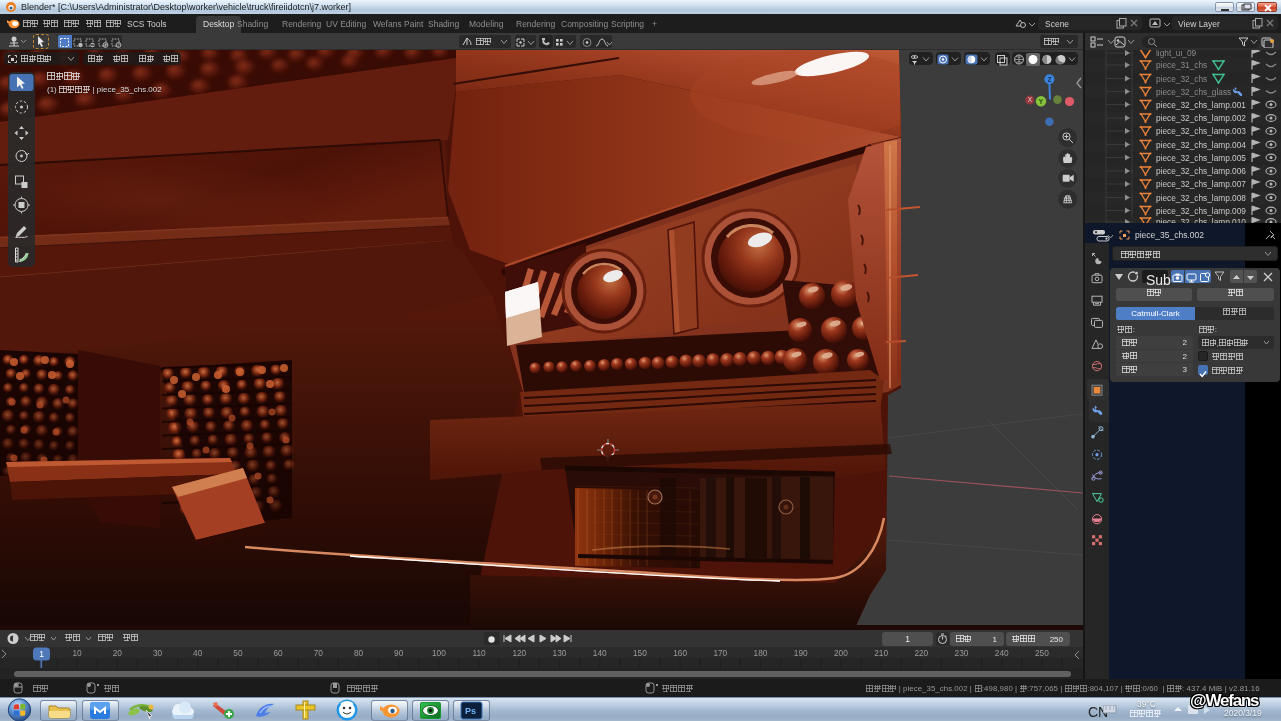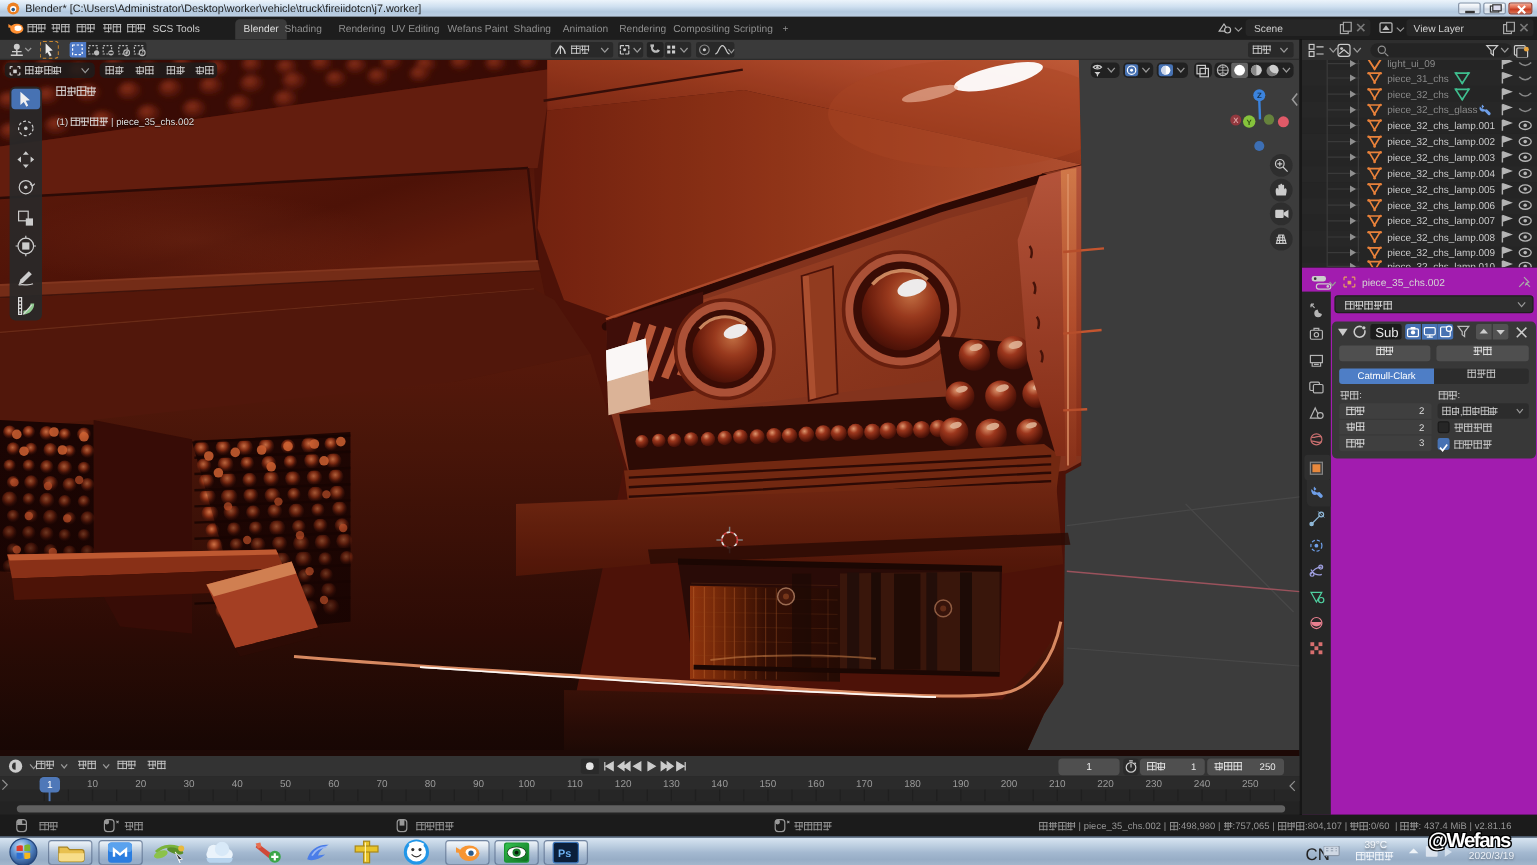--- a/index.html
+++ b/index.html
@@ -31,21 +31,21 @@
 .menuitem{position:absolute;top:5px}
 .tab{position:absolute;top:2px;height:17px;line-height:17px;color:#8e8e8e;font-size:8.5px;padding:0 7px;border-radius:4px 4px 0 0}
 .tab.active{background:#3a3a3a;color:#dedede}
 .field{position:absolute;background:#262626;border-radius:3px;color:#cfcfcf}
 
 #toolheader{left:0;top:33px;width:1083px;height:17px;background:#3a3a3a;border-bottom:1px solid #2c2c2c}
 #outlinerheader{left:1085px;top:33px;width:196px;height:17px;background:#2e2e2e}
 .divider{background:#161616}
 
 #outliner{left:1085px;top:50px;width:212px;height:173px;background:#252525;overflow:hidden}
-#props{left:1085px;top:223px;width:196px;height:456px;background:#a21caf}
+#props{left:1085px;top:223px;width:160px;height:456px;background:#0f172a}
 #proptabs{left:1085px;top:243px;width:24px;height:436px;background:#262626}
 
 #timeline{left:0;top:630px;width:1083px;height:49px;background:#232323}
 #tlheader{position:absolute;left:0;top:0;width:1083px;height:17px;background:#333}
 #tlruler{position:absolute;left:0;top:17px;width:1083px;height:21px;background:#2b2b2b}
 
 #statusbar{left:0;top:679px;width:1281px;height:18px;background:#1b1b1b;color:#999;font-size:8px}
 
 #taskbar{left:0;top:697px;width:1281px;height:24px;border-top:1px solid #7a91ad;background:linear-gradient(#d8e5f2,#bccee0 30%,#a3b8d0 55%,#97adc6 80%,#a3b7cc)}
 .tbtn{position:absolute;top:2px;width:37px;height:21px;border:1px solid rgba(90,110,140,.75);border-radius:3px;background:linear-gradient(rgba(255,255,255,.65),rgba(255,255,255,.18) 45%,rgba(120,150,190,.25))}
@@ -628,21 +628,21 @@
           </g>
   <g transform="translate(13.5,183)">
             <path d="M-6,-7 v14 h2.5 v-14 z M-6,-4 h2 M-6,-1 h2 M-6,2 h2 M-6,5 h2" stroke="#ddd" fill="none"></path>
             <path d="M-2,7 a9,9 0 0 0 9,-9 l-3,0 a6,6 0 0 1 -6,6 z" fill="#8fc98f" stroke="none"></path>
             <path d="M-2,7 L5,-1" stroke="#ddd"></path>
           </g>
  </g>
 </svg>
 
 <div class="abs vptext" style="left:47px;top:21px"><i class="c"></i><i class="c2"></i><i class="c"></i><i class="c2"></i></div>
-<div class="abs vptext" style="left:47px;top:47px;font-size:8px">(1) <i class="c"></i><i class="c2"></i><i class="c"></i><i class="c2"></i> | piece_35_chs.002</div>
+<div class="abs vptext" style="left:47px;top:35px;font-size:8px">(1) <i class="c"></i><i class="c2"></i><i class="c"></i><i class="c2"></i> | piece_35_chs.002</div>
 
 <svg class="abs" style="left:1010px;top:15px" width="70" height="200">
  <g font-family="Liberation Sans" font-weight="bold" font-size="6.5px" text-anchor="middle">
   <line x1="39.4" y1="18.3" x2="40" y2="34.5" stroke="#3b83dd" stroke-width="2"></line>
   <circle cx="39.4" cy="14.3" r="5" fill="#3b83dd"></circle>
           <text x="39.4" y="16.6" fill="#16324e">Z</text>
   <circle cx="19.8" cy="35" r="4.6" fill="#92383e"></circle>
           <text x="19.8" y="37.3" fill="#d8a0a0">X</text>
   <circle cx="31" cy="36.3" r="5.2" fill="#86c33c"></circle>
           <text x="31" y="38.8" fill="#2c4e10">Y</text>
@@ -706,27 +706,27 @@
         <ellipse cx="8" cy="7" rx="5.5" ry="4.2" fill="#ff9033"></ellipse>
         <ellipse cx="9" cy="6.6" rx="3" ry="2.3" fill="#fff"></ellipse>
         <path d="M1,3 L7,7 L1,6 Z" fill="#ff9033"></path>
       </svg>
  <span class="menuitem" style="left:23px"><i class="c"></i><i class="c2"></i></span>
  <span class="menuitem" style="left:43px"><i class="c2"></i><i class="c"></i></span>
  <span class="menuitem" style="left:64px"><i class="c"></i><i class="c2"></i></span>
  <span class="menuitem" style="left:86px"><i class="c2"></i><i class="c"></i></span>
  <span class="menuitem" style="left:106px"><i class="c"></i><i class="c2"></i></span>
  <span class="menuitem" style="left:127px;font-size:8.5px;color:#cdcdcd">SCS Tools</span>
- <span class="tab active" style="left:196px">Blender</span>
+ <span class="tab active" style="left:196px">Desktop</span>
  <span class="tab" style="left:230px">Shading</span>
  <span class="tab" style="left:275px">Rendering</span>
  <span class="tab" style="left:319px">UV Editing</span>
  <span class="tab" style="left:366px">Wefans Paint</span>
  <span class="tab" style="left:421px">Shading</span>
- <span class="tab" style="left:462px">Animation</span>
+ <span class="tab" style="left:462px">Modeling</span>
  <span class="tab" style="left:509px">Rendering</span>
  <span class="tab" style="left:554px">Compositing</span>
  <span class="tab" style="left:604px">Scripting</span>
  <span class="tab" style="left:645px">+</span>
  <svg class="abs" style="left:1012px;top:3px" width="26" height="13">
         <path d="M4,9 L8,3 L12,9 Z" fill="none" stroke="#bbb"></path>
         <circle cx="11" cy="8" r="2.5" fill="#1d1d1d" stroke="#bbb"></circle>
         <path d="M17,6 l3,3 3,-3" stroke="#999" fill="none"></path>
       </svg>
  <div class="field" style="left:1038px;top:2px;width:104px;height:14px">
@@ -1046,21 +1046,21 @@
  </div>
  <div class="abs" id="modpanel" style="left:25px;top:45px;width:170px;height:114px;background:#383838;border-radius:4px">
   <svg class="abs" style="left:4px;top:4px" width="10" height="9">
           <path d="M1,2 L9,2 L5,8 Z" fill="#ccc"></path>
         </svg>
   <svg class="abs" style="left:16px;top:2px" width="14" height="13">
           <circle cx="7" cy="6.5" r="4.5" fill="none" stroke="#ccc" stroke-width="1.3"></circle>
           <circle cx="10.5" cy="3.5" r="2" fill="#383838"></circle>
           <circle cx="10.5" cy="3.2" r="1.4" fill="#ccc"></circle>
         </svg>
-  <div class="abs" style="left:32px;top:2px;width:26px;height:13px;background:#1c1c1c;border-radius:2px;color:#e8e8e8;font-size:11px">
+  <div class="abs" style="left:32px;top:2px;width:26px;height:13px;background:#1c1c1c;border-radius:2px;color:#e8e8e8;font-size:14px">
           <span style="position:absolute;left:4px;top:2px">Sub</span>
         </div>
   <div class="abs" style="left:61px;top:2px;width:13px;height:13px;background:#4772b3;border-radius:2px 0 0 2px"><svg width="13" height="13">
             <rect x="2" y="4" width="9" height="6.5" rx="1" fill="none" stroke="#fff"></rect>
             <circle cx="6.5" cy="7" r="1.8" fill="#fff"></circle>
             <rect x="4.5" y="2.5" width="4" height="2" fill="#fff"></rect>
           </svg></div>
   <div class="abs" style="left:74.5px;top:2px;width:13px;height:13px;background:#4772b3"><svg width="13" height="13">
             <rect x="2" y="3" width="9" height="6" rx="1" fill="none" stroke="#fff"></rect>
             <path d="M4,11 h5 M6.5,9 v2" stroke="#fff"></path>

